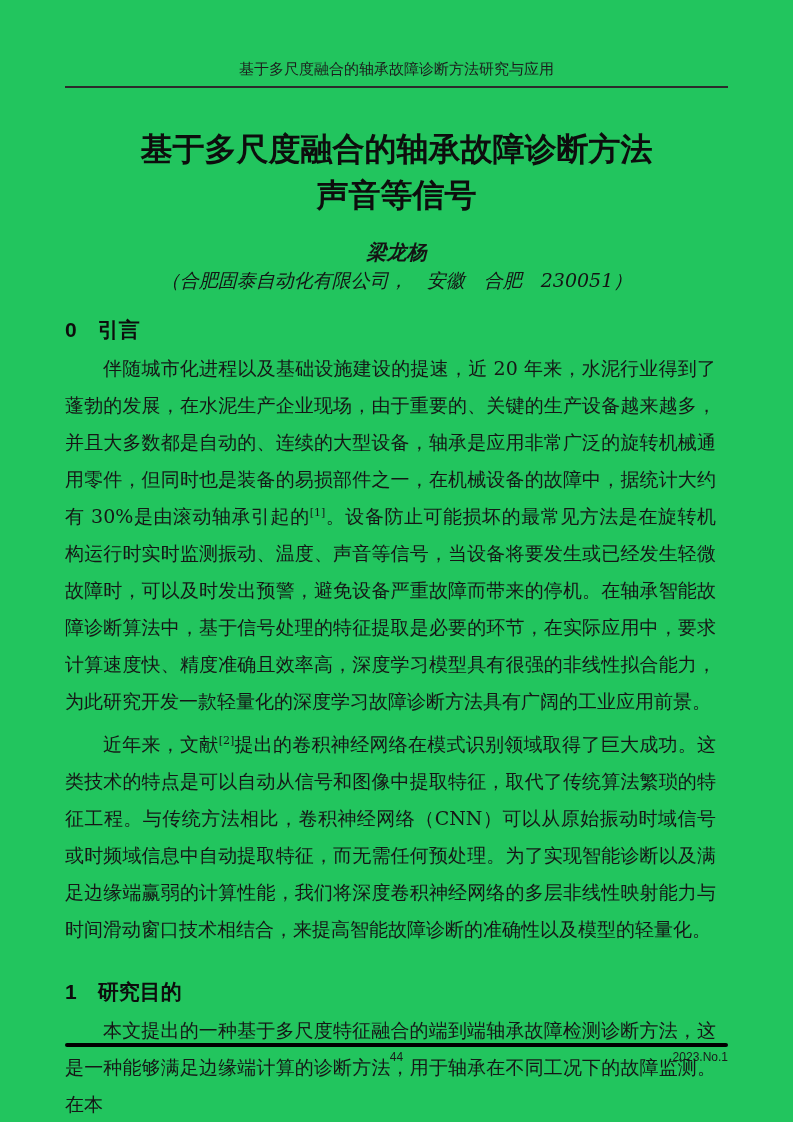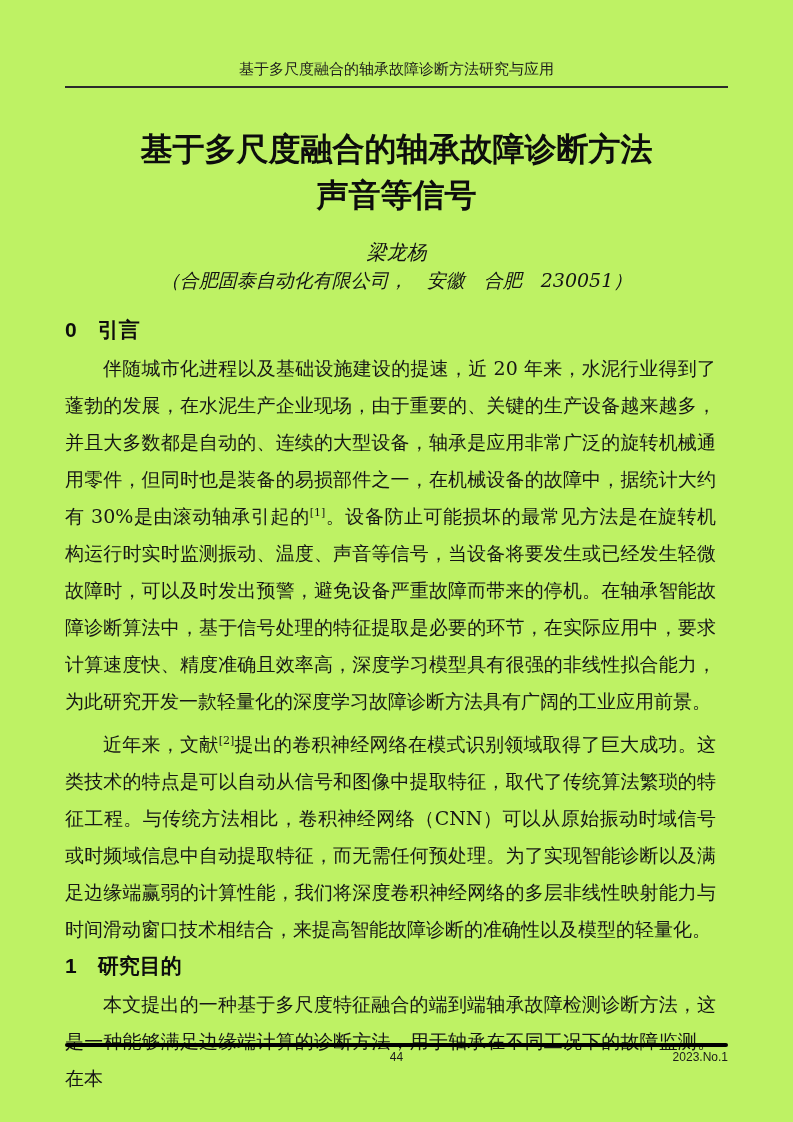--- a/index.html
+++ b/index.html
@@ -1,21 +1,21 @@
 <!DOCTYPE html>
 <html><head>
 <meta charset="utf-8">
 <style>
   html, body { margin: 0; padding: 0; background: #e8e8e8; }
   .page {
     position: relative;
     width: 793px;
     height: 1122px;
     margin: 0 auto;
-    background: #bef264;
+    background: #22c55e;
     color: #141414;
     font-family: "DejaVu Serif", serif;
     overflow: hidden;
     box-sizing: border-box;
   }
   .content { padding: 0 65px; }
 
   .running-title {
     padding-top: 60px;
     text-align: center;
@@ -38,40 +38,41 @@
     line-height: 46px;
     color: #0d0d0d;
   }
 
   .author {
     margin-top: 22px;
     text-align: center;
     font-style: italic;
     font-size: 20px;
     line-height: 24px;
+    font-weight: bold;
   }
   .affiliation {
     margin-top: 4px;
     text-align: center;
     font-style: italic;
     font-size: 19px;
     line-height: 24px;
     white-space: pre-wrap;
   }
 
   .section-heading {
     margin: 24px 0 6px 0;
     font-family: "Liberation Sans", sans-serif;
     font-weight: bold;
     font-size: 21px;
     line-height: 28px;
     color: #0d0d0d;
     white-space: pre-wrap;
   }
-  .section-heading.second { margin-top: 4px; }
+  .section-heading.second { margin-top: 30px; }
 
   .body-para {
     margin: 6px 12px 0 0;
     font-size: 19px;
     line-height: 37px;
     text-align: justify;
     text-indent: 38px;
     color: #161616;
   }
   .body-para sup {

